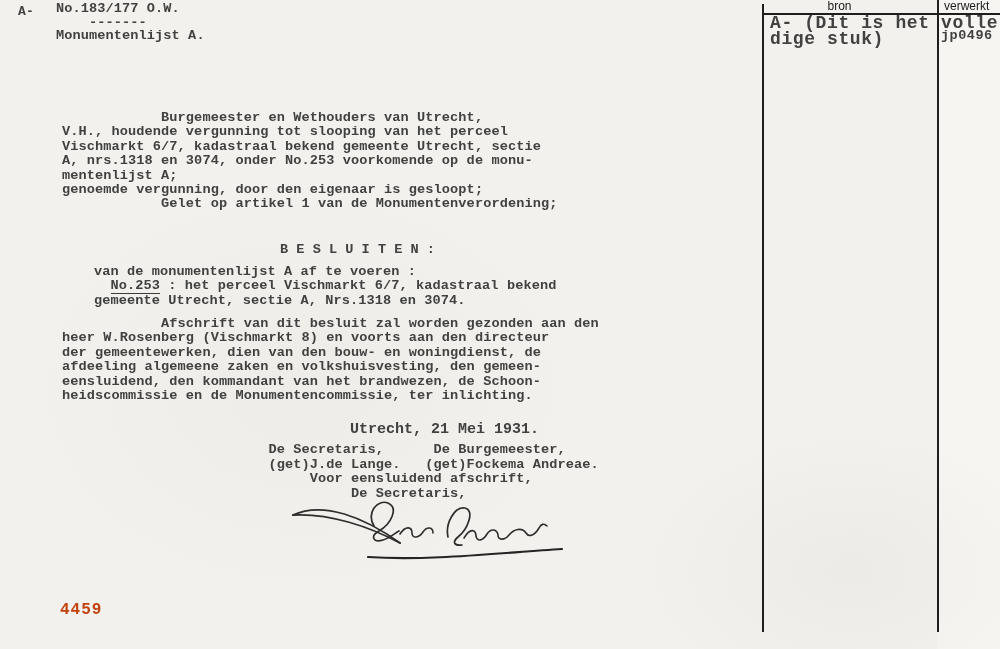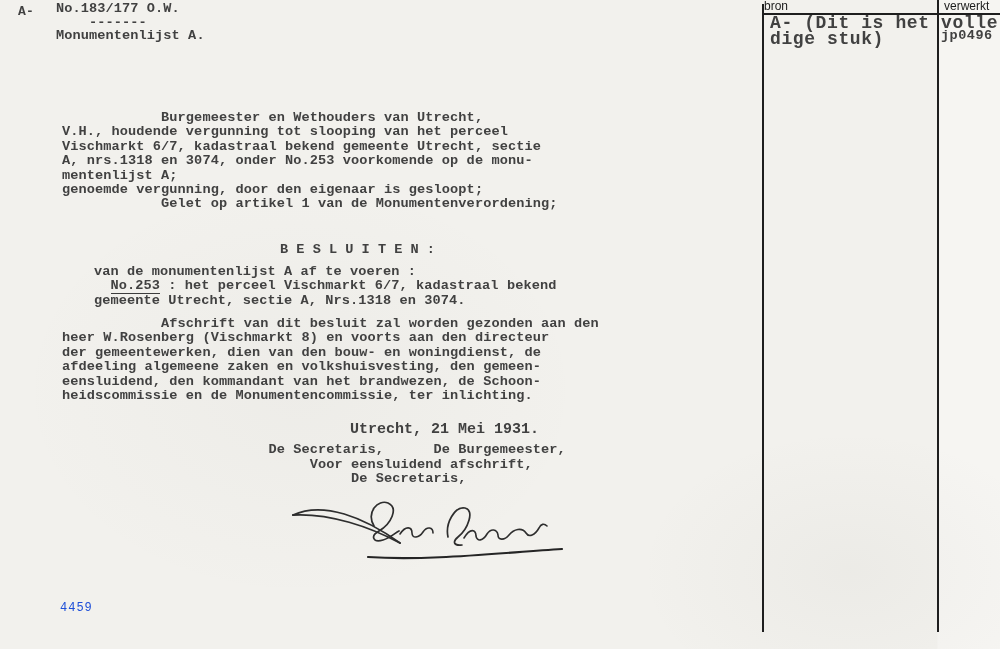--- a/index.html
+++ b/index.html
@@ -21,32 +21,32 @@
   .title-block{position:absolute;left:228px;top:20px;line-height:13.2px;}
   .title-block .shift{padding-left:82px;}
   .u{border-bottom:1.5px solid #3c3c3c;padding-bottom:0px;}
   .preamble{position:absolute;left:62px;top:111px;}
   .decision-heading{position:absolute;left:280px;top:242px;font-size:13.6px;}
   .decision-block{position:absolute;left:62px;top:265px;margin-left:32px;}
   .dispatch{position:absolute;left:62px;top:317px;}
   .dateline{position:absolute;left:350px;top:421px;font-size:15px;}
   .signoff{position:absolute;left:62px;top:443px;line-height:14.6px;}
   .signature{position:absolute;left:278px;top:492px;}
-  .page-number{position:absolute;left:60px;top:601px;font-size:12px;color:#1d4ed8;font-weight:400;letter-spacing:1px;}
+  .page-number{position:absolute;left:60px;top:601px;font-size:16px;color:#c2410c;font-weight:700;letter-spacing:1px;}
   
   .vline{position:absolute;width:2px;background:#1e1e1e;}
   .vline-a{left:762px;top:4px;height:628px;}
   .vline-b{left:937px;top:0px;height:632px;}
   .hline{position:absolute;left:762px;top:13px;width:238px;height:2px;background:#1e1e1e;}
   .col-header{
     position:absolute;top:0px;height:12px;
     font-family:"Liberation Sans","DejaVu Sans",sans-serif;
     font-size:12px;line-height:12px;color:#1c1c1c;font-weight:400;
   }
-  .bron-header{left:764px;width:151px;}
+  .bron-header{left:764px;width:151px;text-align:center;}
   .verwerkt-header{left:944px;}
   .bron-note{position:absolute;left:770px;top:16px;font-size:18px;line-height:15.5px;letter-spacing:0.6px;}
   .verwerkt-value{position:absolute;left:941px;top:28px;font-size:13.5px;letter-spacing:0.5px;}
 </style>
 </head>
 <body>
 
 <div class="page">
 
   <div class="corner-mark ink tw">A-</div>
@@ -82,20 +82,21 @@
       <div class="mono-line">der gemeentewerken, dien van den bouw- en woningdienst, de</div>
       <div class="mono-line">afdeeling algemeene zaken en volkshuisvesting, den gemeen-</div>
       <div class="mono-line">eensluidend, den kommandant van het brandwezen, de Schoon-</div>
       <div class="mono-line">heidscommissie en de Monumentencommissie, ter inlichting.</div>
     </div>
 
   <div class="dateline ink">Utrecht, 21 Mei 1931.</div>
 
   <div class="signoff ink tw">
       <div class="mono-line">                         De Secretaris,      De Burgemeester,</div>
+      <div class="mono-line">                         (get)J.de Lange.   (get)Fockema Andreae.</div>
       <div class="mono-line">                              Voor eensluidend afschrift,</div>
       <div class="mono-line">                                   De Secretaris,</div>
     </div>
 
   <svg class="signature" width="300" height="78" viewBox="0 0 300 78" fill="none">
     <path d="M15,23 C45,9 86,25 122,51" stroke="#2e2e2e" stroke-width="1.8" stroke-linecap="round"></path>
     <path d="M15,23 C52,21 92,35 122,51" stroke="#2e2e2e" stroke-width="1.8" stroke-linecap="round"></path>
     <path d="M96,34 C88,20 100,7 110,11 C121,16 113,32 101,39 C92,44 95,51 105,48 C112,46 117,41 121,39" stroke="#2e2e2e" stroke-width="1.7" stroke-linecap="round"></path>
     <path d="M122,42 c6,-9 12,-7 12,-1 c0,6 7,5 11,-1 c4,-6 10,-5 10,1" stroke="#2e2e2e" stroke-width="1.6" stroke-linecap="round"></path>
     <path d="M170,45 c-3,-14 7,-31 17,-29 c10,2 3,21 -7,29 c-6,5 -4,9 4,8" stroke="#2e2e2e" stroke-width="1.7" stroke-linecap="round"></path>

